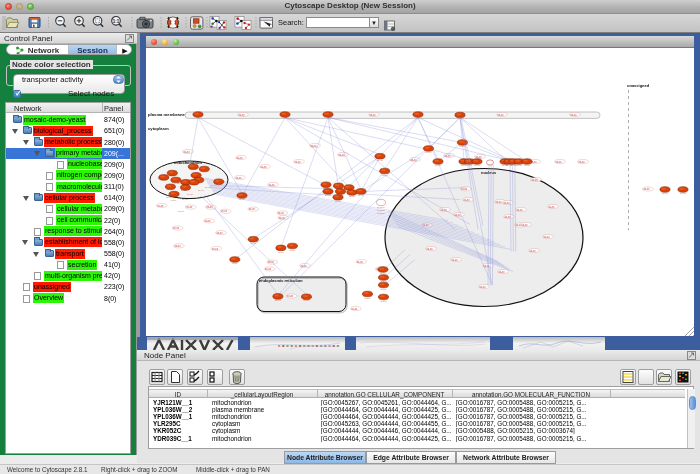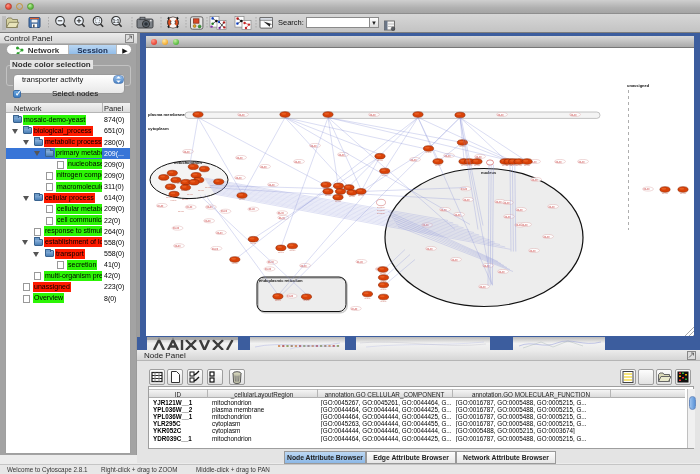--- a/index.html
+++ b/index.html
@@ -9,21 +9,21 @@
 #titlebar{position:absolute;left:0;top:0;width:700px;height:14px;
 background:linear-gradient(#cfcfcf,#b0b0b0 60%,#a4a4a4);
 border-bottom:1px solid #8e8e8e;}
 #titlebar .tl{position:absolute;top:3px;width:7px;height:7px;border-radius:50%;}
 #title-text{position:absolute;top:1px;left:0;width:700px;text-align:center;
 font-size:8px;font-weight:bold;color:#303030;letter-spacing:0;}
 #toolbar{position:absolute;left:0;top:14px;width:700px;height:19px;
 background:linear-gradient(#d7d7d7,#c3c3c3);border-bottom:1px solid #7d7d7d;}
 
 #cpanel{position:absolute;left:0;top:33px;width:137px;height:422px;
-background:#a3a3a3;border-right:1px solid #9a9a9a;}
+background:#15803d;border-right:1px solid #9a9a9a;}
 #cpanel-hdr{position:absolute;left:0;top:0;width:137px;height:11px;
 background:linear-gradient(#ececec,#d6d6d6);border-bottom:1px solid #b5b5b5;}
 #cpanel-hdr span{position:absolute;left:4px;top:1px;font-size:8px;color:#222;}
 #tabs{position:absolute;left:6px;top:11px;width:126px;height:11px;
 background:#fff;border:1px solid #9f9f9f;border-radius:6px;overflow:hidden;}
 #tab-net{position:absolute;left:0;top:0;width:62px;height:11px;font-size:8px;
 font-weight:bold;color:#333;text-align:center;line-height:11px;border-right:1px solid #bbb;}
 #tab-mos{position:absolute;left:62px;top:0;width:48px;height:11px;font-size:8px;
 font-weight:bold;color:#1a2c50;text-align:center;line-height:11px;
 background:linear-gradient(#b9d6f2,#8ab8e8);border-right:1px solid #bbb;}
@@ -32,21 +32,21 @@
 #groupbox{position:absolute;left:6px;top:32px;width:125px;height:21px;
 border:1px solid #c2c2c2;border-radius:3px;}
 #groupbox-lbl{position:absolute;left:10px;top:27px;font-size:8px;font-weight:bold;
 color:#333;background:#e4e4e4;padding:0 2px;}
 #combo{position:absolute;left:13px;top:41px;width:112px;height:20px;
 background:linear-gradient(#ffffff,#e8e8e8);border:1px solid #9a9a9a;border-radius:4px;}
 #combo span{position:absolute;left:8px;top:0px;font-size:7.5px;color:#111;line-height:9px;}
 #checkbox{position:absolute;left:13px;top:57px;width:8px;height:8px;
 background:linear-gradient(#6aa7e0,#3d7cc0);border:1px solid #3b6ea8;border-radius:2px;}
 #checkbox:after{content:"✓";position:absolute;left:1px;top:-2px;color:#fff;font-size:8px;font-weight:bold;}
-#cb-lbl{position:absolute;left:25px;top:56px;font-size:8px;color:#111;padding-left:27px;}
+#cb-lbl{position:absolute;left:41px;top:56px;font-size:8px;color:#111;padding-left:27px;}
 #treebox{position:absolute;left:5px;top:69px;width:126px;height:352px;
 background:#fff;border:1px solid #a0a0a0;}
 #treehdr{position:absolute;left:0;top:0;width:124px;height:10px;
 background:linear-gradient(#f2f2f2,#ddd);border-bottom:1px solid #b5b5b5;}
 #treehdr .c1{position:absolute;left:8px;top:1px;font-size:7.5px;color:#222;}
 #treehdr .c2{position:absolute;left:98px;top:1px;font-size:7.5px;color:#222;}
 #treehdr .dv{position:absolute;left:96px;top:0;width:1px;height:10px;background:#b5b5b5;}
 .trow{position:absolute;left:0;width:124px;height:11.15px;font-size:7px;line-height:11px;white-space:nowrap;}
 .trow .lbl{position:absolute;top:0.5px;height:10px;line-height:10px;padding:0 1px;color:#000;}
 .trow .val{position:absolute;left:98px;top:0;color:#000;}
@@ -98,20 +98,21 @@
 border-top:1px solid #c5c5c5;font-size:6.3px;color:#333;}
 #statusbar span{position:absolute;top:1px;}
 </style>
 </head>
 <body>
 
 <div id="titlebar">
   <div class="tl" style="left:5px;background:radial-gradient(circle at 35% 30%,#ff9a8a,#ec4d3c 60%,#c33a2b);border:0.5px solid #b5402f;"></div>
   <div class="tl" style="left:16px;background:radial-gradient(circle at 35% 30%,#ffe9a0,#f6b23c 60%,#cf8c24;);border:0.5px solid #c79232;"></div>
   <div class="tl" style="left:27px;background:radial-gradient(circle at 35% 30%,#c4f0a0,#61c04a 60%,#4a9a36);border:0.5px solid #58992f;"></div>
+  <div id="title-text">Cytoscape Desktop (New Session)</div>
 </div>
 
 <div id="toolbar">
     <svg width="700" height="19" style="position:absolute;left:0;top:0">
       <line x1="48.5" y1="3" x2="48.5" y2="15" stroke="#9a9a9a" stroke-width="0.7" stroke-dasharray="1.5,1.5"></line>
       <line x1="132" y1="3" x2="132" y2="15" stroke="#9a9a9a" stroke-width="0.7" stroke-dasharray="1.5,1.5"></line>
       <line x1="161" y1="3" x2="161" y2="15" stroke="#9a9a9a" stroke-width="0.7" stroke-dasharray="1.5,1.5"></line>
       <line x1="186" y1="3" x2="186" y2="15" stroke="#9a9a9a" stroke-width="0.7" stroke-dasharray="1.5,1.5"></line>
       <line x1="207" y1="3" x2="207" y2="15" stroke="#9a9a9a" stroke-width="0.7" stroke-dasharray="1.5,1.5"></line>
       <line x1="256" y1="3" x2="256" y2="15" stroke="#9a9a9a" stroke-width="0.7" stroke-dasharray="1.5,1.5"></line>

